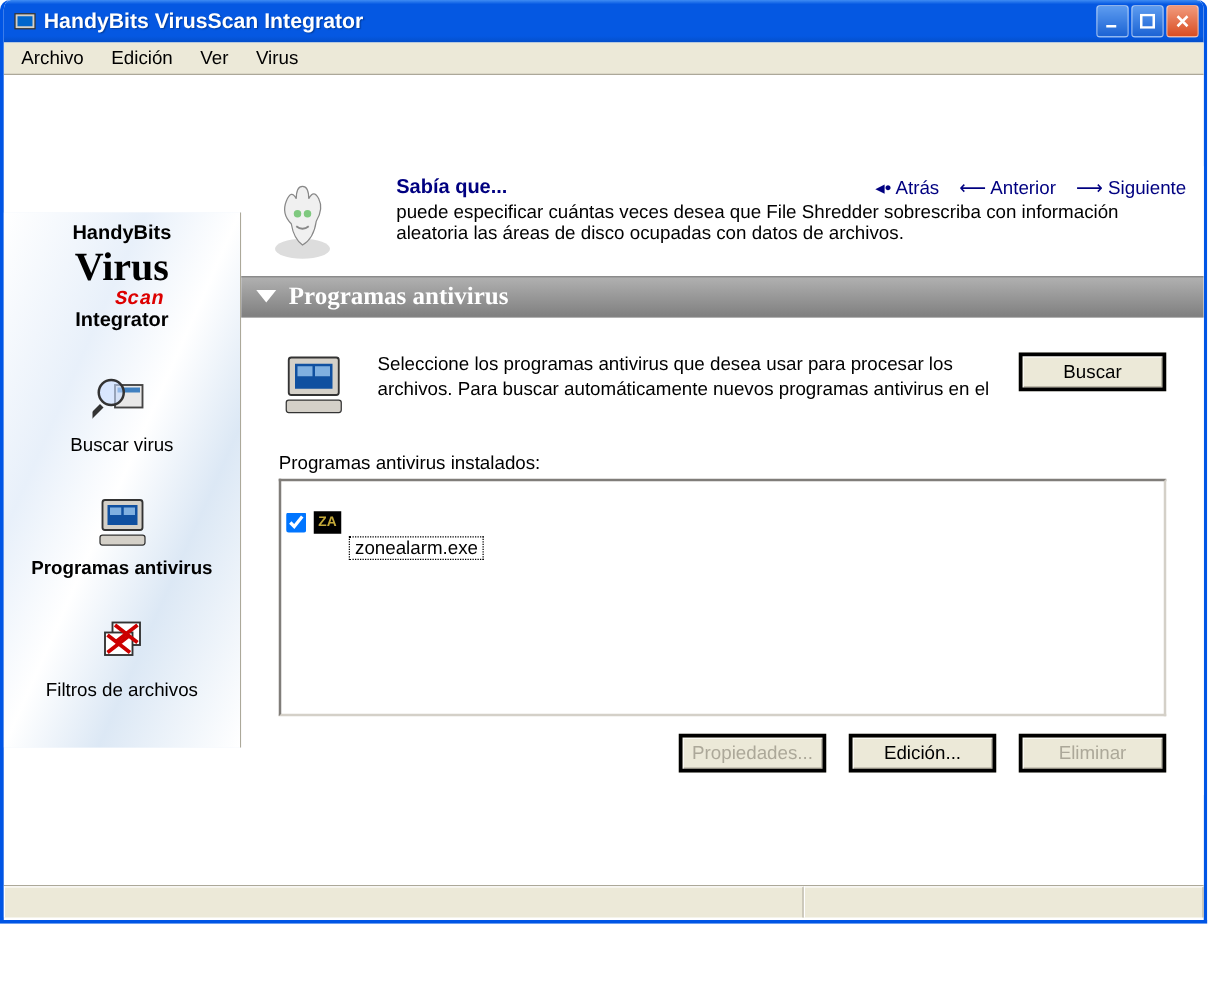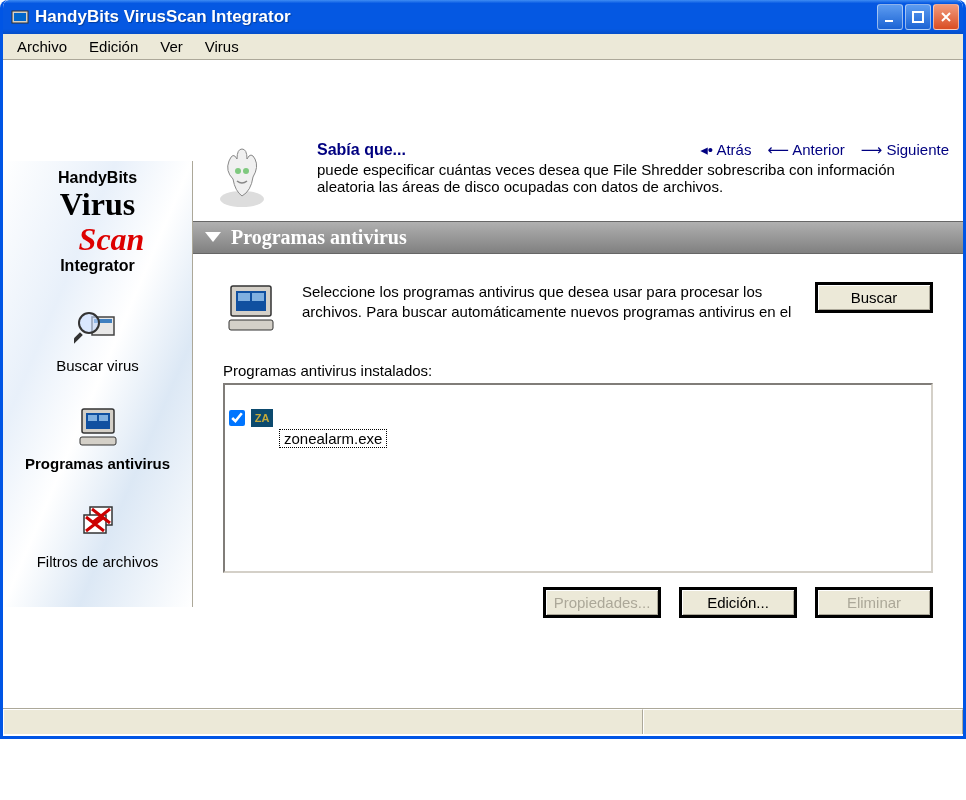--- a/index.html
+++ b/index.html
@@ -80,21 +80,21 @@
   padding: 8px 4px;
   text-align: center;
 }
 .app-logo {
   font-family: Arial, sans-serif;
   margin-bottom: 30px;
   line-height: 1.1;
 }
 .app-logo .l1 { font-size: 16px; font-weight: bold; color: #000; }
 .app-logo .l2 { font-size: 32px; font-weight: bold; color: #000; font-family: 'Times New Roman', serif; }
-.app-logo .l3 { font-size: 32px; color: #d00; font-style: italic; font-family: Liberation Serif, serif; font-weight: bold; margin-left: 28px; }
+.app-logo .l3 { font-size: 16px; color: #d00; font-style: italic; font-family: Liberation Mono, monospace; font-weight: bold; margin-left: 28px; }
 .app-logo .l4 { font-size: 16px; font-weight: bold; color: #000; }
 .nav-item {
   margin: 28px 8px;
   cursor: pointer;
   text-align: center;
 }
 .nav-item.selected { font-weight: bold; }
 .nav-icon {
   width: 48px; height: 48px;
   margin: 0 auto 4px;
@@ -177,21 +177,21 @@
   display: flex;
   align-items: center;
   gap: 6px;
   font-size: 15px;
 }
 .list-row input[type=checkbox] {
   width: 16px; height: 16px;
 }
 .za-icon {
   width: 22px; height: 18px;
-  background: #0c4a6e;
+  background: #000000;
   color: #c4a939;
   font-size: 11px;
   font-weight: bold;
   display: flex;
   align-items: center;
   justify-content: center;
   font-family: Arial;
 }
 .list-row .fname {
   border: 1px dotted #000;

